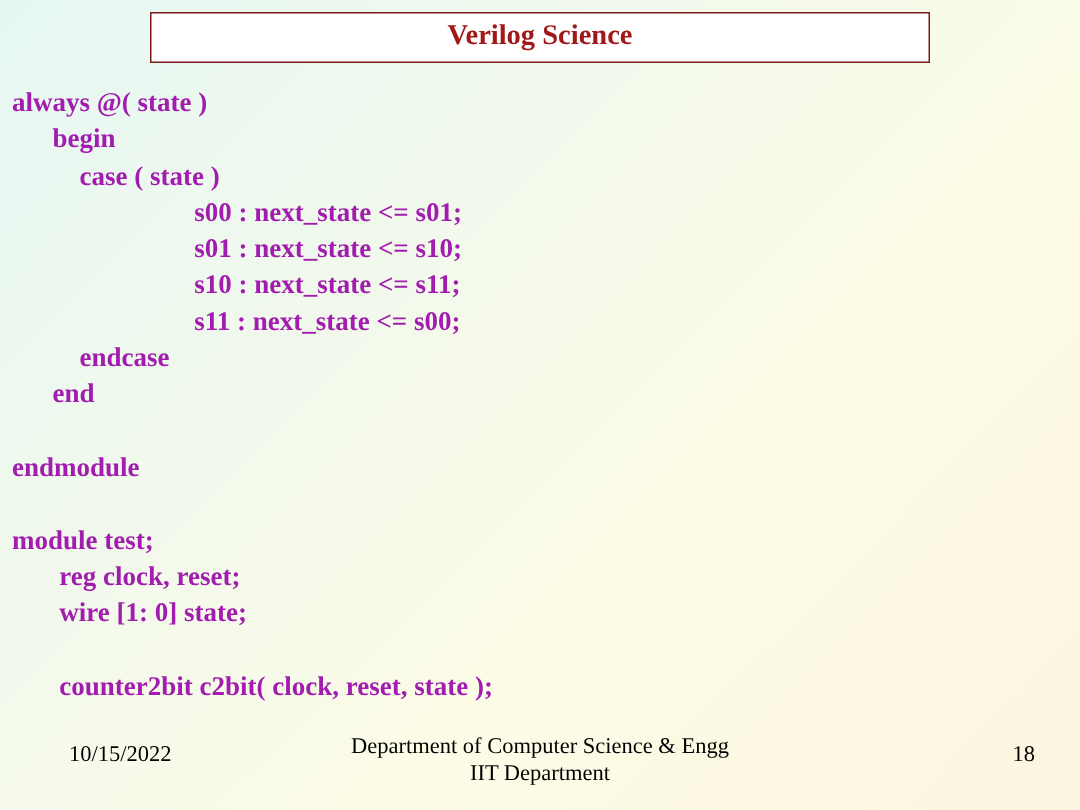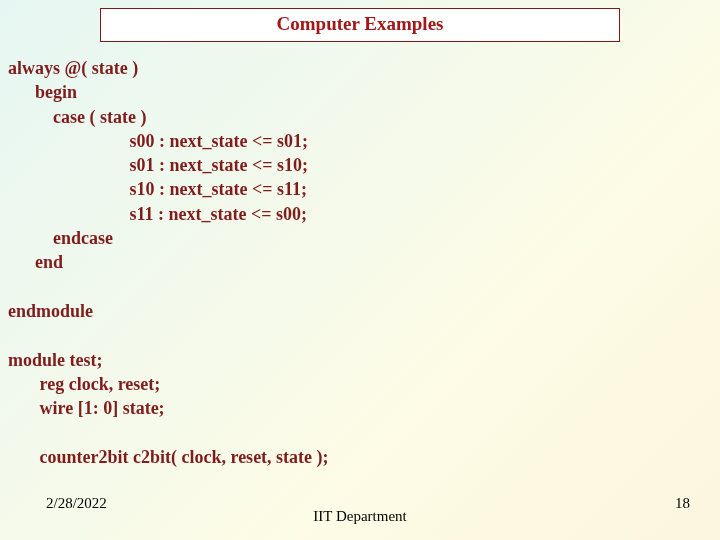--- a/index.html
+++ b/index.html
@@ -21,21 +21,21 @@
     color: #a01818;
     font-weight: bold;
     font-size: 19px;
   }
   .code-block {
     margin-top: 14px;
     padding-left: 8px;
     font-family: "Times New Roman", Times, serif;
     font-weight: bold;
     font-size: 18px;
-    color: #7f1d1d;
+    color: #a21caf;
     line-height: 1.35;
     white-space: pre;
   }
   .footer {
     position: absolute;
     bottom: 14px;
     left: 0;
     width: 100%;
     font-size: 15px;
     color: #000;
@@ -56,21 +56,21 @@
   .footer-page {
     position: absolute;
     right: 30px;
     bottom: 14px;
   }
 </style>
 </head>
 <body>
 
 <div class="title-box">
-  <span class="title-text">Computer Examples</span>
+  <span class="title-text">Verilog Science</span>
 </div>
 
 <div class="code-block">always @( state )
       begin
           case ( state )
                            s00 : next_state &lt;= s01;
                            s01 : next_state &lt;= s10;
                            s10 : next_state &lt;= s11;
                            s11 : next_state &lt;= s00;
           endcase
@@ -78,19 +78,19 @@
 
 endmodule
 
 module test;
        reg clock, reset;
        wire [1: 0] state;
 
        counter2bit c2bit( clock, reset, state );</div>
 
 <div class="footer">
-  <div class="footer-date">2/28/2022</div>
+  <div class="footer-date">10/15/2022</div>
   <div class="footer-center">
-    <br>
+    <span>Department of Computer Science &amp; Engg</span><br>
     <span>IIT Department</span>
   </div>
   <div class="footer-page">18</div>
 </div>
 
 </body></html>

